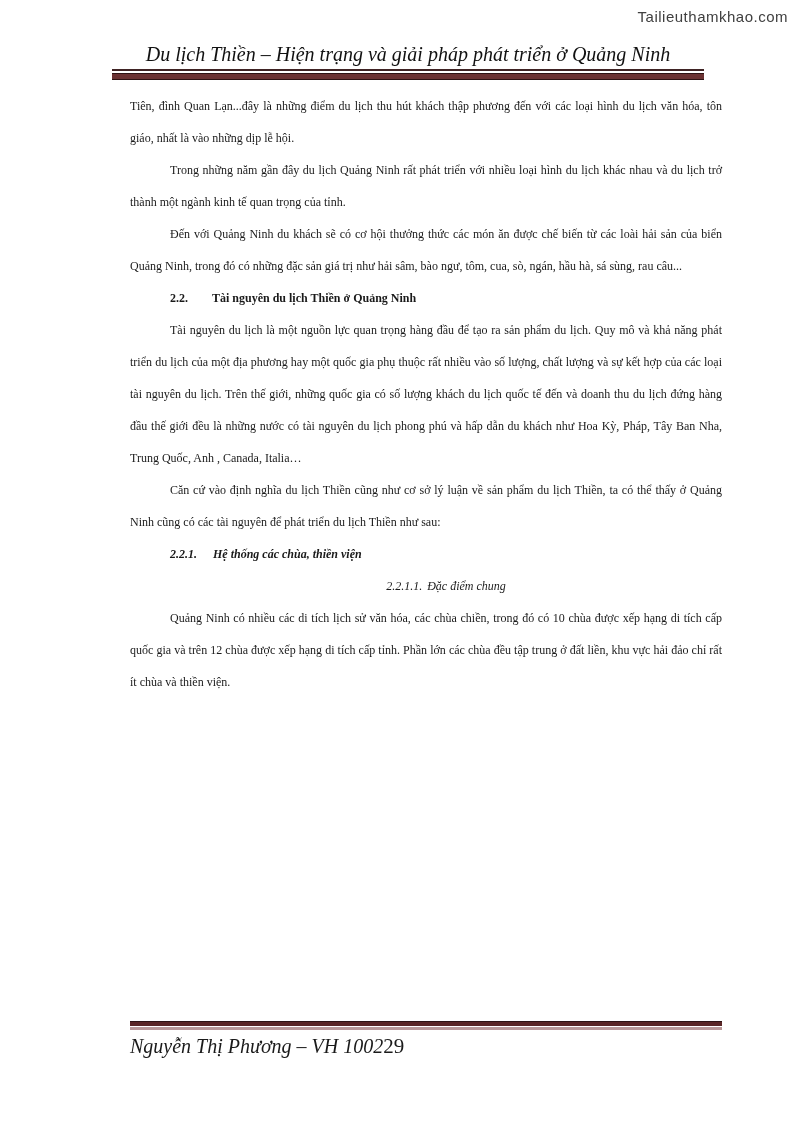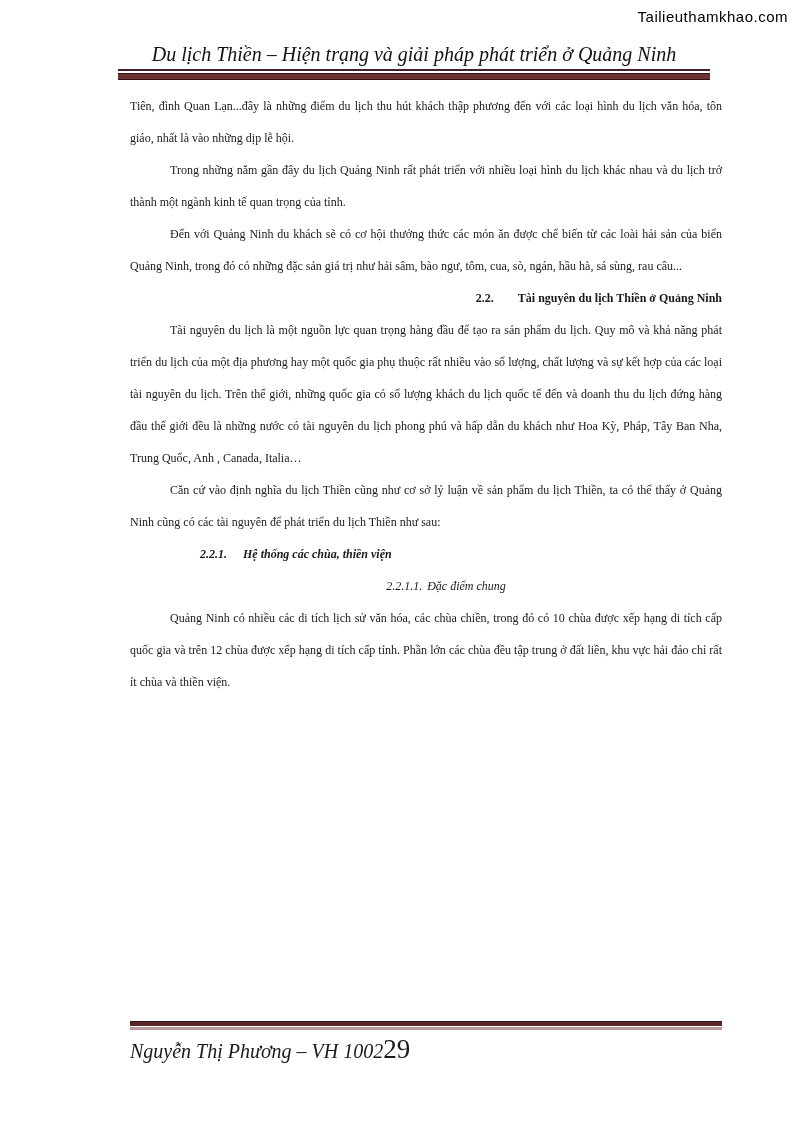--- a/index.html
+++ b/index.html
@@ -12,28 +12,28 @@
     font-family: "Liberation Serif", "DejaVu Serif", serif;
     color: #1a1a1a;
     overflow: hidden;
   }
   .watermark {
     position: absolute;
     top: 8px;
     right: 6px;
     font-family: "Liberation Sans", "DejaVu Sans", sans-serif;
     font-size: 15px;
-    color: #000000;
+    color: #404040;
     text-shadow: 1px 1px 0 #ffffff;
     letter-spacing: 0.5px;
   }
   .header {
     position: absolute;
     top: 42px;
-    left: 118px;
+    left: 112px;
     width: 592px;
   }
   .header-title {
     text-align: center;
     font-style: italic;
     font-size: 20px;
     line-height: 24px;
     color: #111111;
     white-space: nowrap;
   }
@@ -53,24 +53,24 @@
     position: absolute;
     top: 90px;
     left: 130px;
     width: 592px;
     font-size: 12px;
     line-height: 32px;
   }
   .doc-body p { margin: 0; text-align: justify; }
   p.cont { text-indent: 0; }
   p.indent { text-indent: 40px; }
-  p.heading-2 { text-indent: 40px; font-weight: bold; text-align: right; }
+  p.heading-2 { text-indent: 40px; font-weight: bold; text-align: left; }
   p.heading-2 .h-num { margin-right: 24px; }
   p.heading-3 { text-indent: 40px; font-weight: bold; font-style: italic; text-align: left; }
-  p.heading-3 .h-num { margin-right: 16px; margin-left: 30px; }
+  p.heading-3 .h-num { margin-right: 16px; }
   p.heading-4 { text-indent: 40px; font-style: italic; text-align: center; }
   p.heading-4 .h-num { margin-right: 5px; }
   .footer {
     position: absolute;
     top: 1021px;
     left: 130px;
     width: 592px;
   }
   .rule-footer .rule-thick {
     height: 4px;
@@ -82,21 +82,21 @@
     background: #b9999a;
     margin-top: 1px;
   }
   .footer-row {
     display: flex;
     align-items: baseline;
     margin-top: 4px;
     font-size: 20px;
   }
   .footer-author { font-style: italic; }
-  .footer-page { font-style: normal; font-size: 27px; }
+  .footer-page { font-style: normal; font-size: 21px; }
 </style>
 </head>
 <body>
 
 <div class="page">
 
   <div class="watermark">Tailieuthamkhao.com</div>
 
   <div class="header">
     <div class="header-title">Du lịch Thiền – Hiện trạng và giải pháp phát triển ở Quảng Ninh</div>

